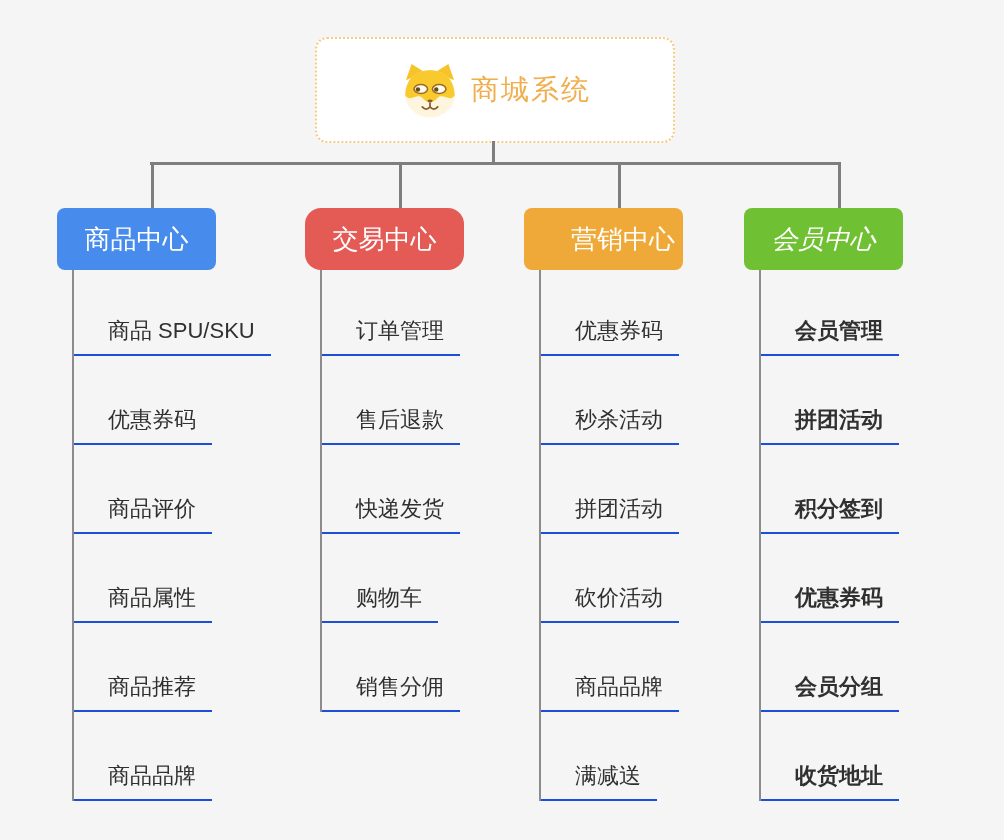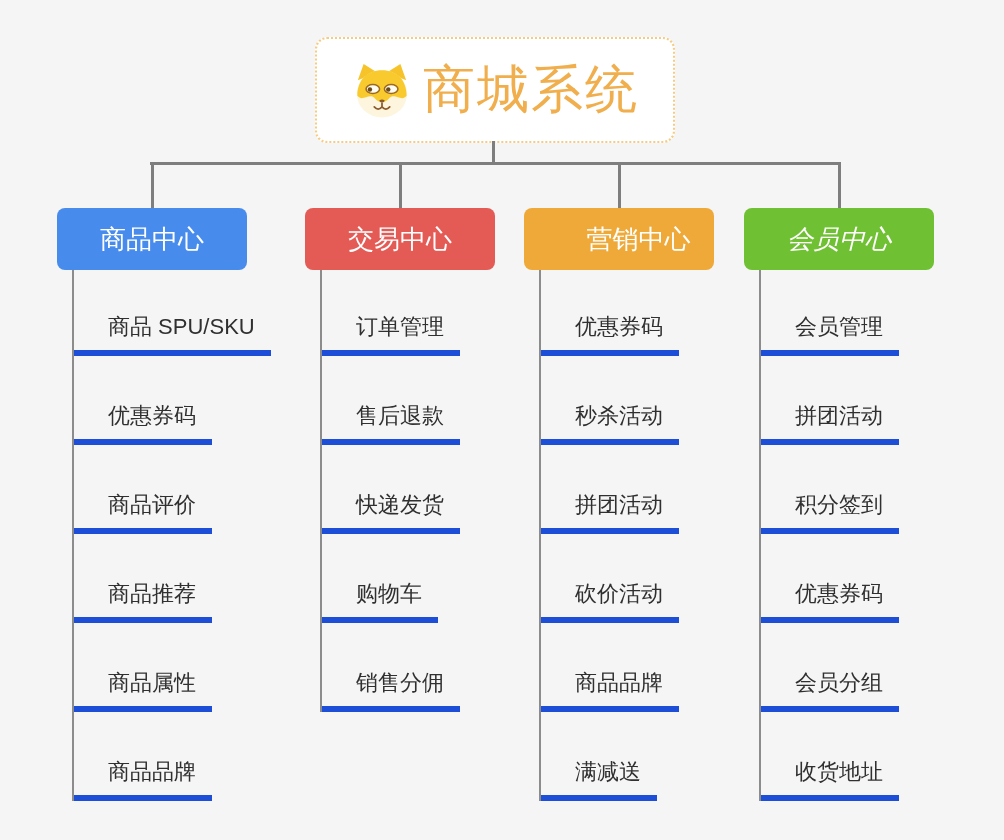--- a/index.html
+++ b/index.html
@@ -12,51 +12,51 @@
   .canvas{position:relative;width:1004px;height:840px;}
 
   
   .root-node{
     position:absolute;left:315px;top:37px;width:360px;height:106px;
     background:#ffffff;border:2px dotted #f6cb82;border-radius:12px;
     box-sizing:border-box;
     display:flex;align-items:center;justify-content:center;gap:10px;
   }
   .root-title{
-    font-size:52px;letter-spacing:2px;color:#f0ae4d;font-weight:400;
+    font-size:28px;letter-spacing:2px;color:#f0ae4d;font-weight:400;
   }
 
   
   .line{position:absolute;background:#7e7e7e;}
   .stem{left:492px;top:141px;width:3px;height:22px;}
   .bus{left:150px;top:162px;width:691px;height:3px;}
   .drop{top:162px;width:3px;height:47px;}
 
   
   .branch-header{
-    position:absolute;top:208px;width:190px;height:62px;
+    position:absolute;top:208px;width:159px;height:62px;
     border-radius:8px;color:#ffffff;font-size:26px;
     display:flex;align-items:center;justify-content:center;
     box-sizing:border-box;
   }
 
   
   .branch-column{
     position:absolute;top:270px;
     border-left:2px solid #8c8c8c;
   }
   .leaf-item{
     height:89px;display:flex;align-items:flex-end;
   }
   .leaf-item:first-child{height:86px;}
   .leaf-label{
     display:inline-block;
     font-size:22px;color:#303030;
     padding:0 16px 8px 34px;
-    border-bottom:6px solid #1d4ed8;
+    border-bottom:2px solid #1d4ed8;
     white-space:nowrap;
   }
 </style>
 </head>
 <body>
 
 <div class="canvas">
 
   <div class="root-node">
     <span style="display:inline-flex;">
@@ -102,30 +102,30 @@
         <div class="leaf-item">
           <span class="leaf-label">商品 SPU/SKU</span>
         </div>
         <div class="leaf-item">
           <span class="leaf-label">优惠券码</span>
         </div>
         <div class="leaf-item">
           <span class="leaf-label">商品评价</span>
         </div>
         <div class="leaf-item">
-          <span class="leaf-label">商品推荐</span>
+          <span class="leaf-label">商品属性</span>
         </div>
         <div class="leaf-item">
-          <span class="leaf-label">商品属性</span>
+          <span class="leaf-label">商品推荐</span>
         </div>
         <div class="leaf-item">
           <span class="leaf-label">商品品牌</span>
         </div>
       </div>
-      <div class="branch-header" style="left: 305px; background: rgb(228, 90, 85);">交易中心</div>
+      <div class="branch-header" style="left: 305px; background: rgb(228, 90, 85); border-radius: 16px;">交易中心</div>
       <div class="branch-column" style="left: 320px;">
         <div class="leaf-item">
           <span class="leaf-label">订单管理</span>
         </div>
         <div class="leaf-item">
           <span class="leaf-label">售后退款</span>
         </div>
         <div class="leaf-item">
           <span class="leaf-label">快递发货</span>
         </div>
@@ -151,21 +151,21 @@
           <span class="leaf-label">砍价活动</span>
         </div>
         <div class="leaf-item">
           <span class="leaf-label">商品品牌</span>
         </div>
         <div class="leaf-item">
           <span class="leaf-label">满减送</span>
         </div>
       </div>
       <div class="branch-header" style="left: 744px; background: rgb(111, 192, 50); font-style: italic;">会员中心</div>
-      <div class="branch-column" style="left: 759px;">
+      <div class="branch-column" style="left: 759px; font-weight: bold;">
         <div class="leaf-item">
           <span class="leaf-label">会员管理</span>
         </div>
         <div class="leaf-item">
           <span class="leaf-label">拼团活动</span>
         </div>
         <div class="leaf-item">
           <span class="leaf-label">积分签到</span>
         </div>
         <div class="leaf-item">

